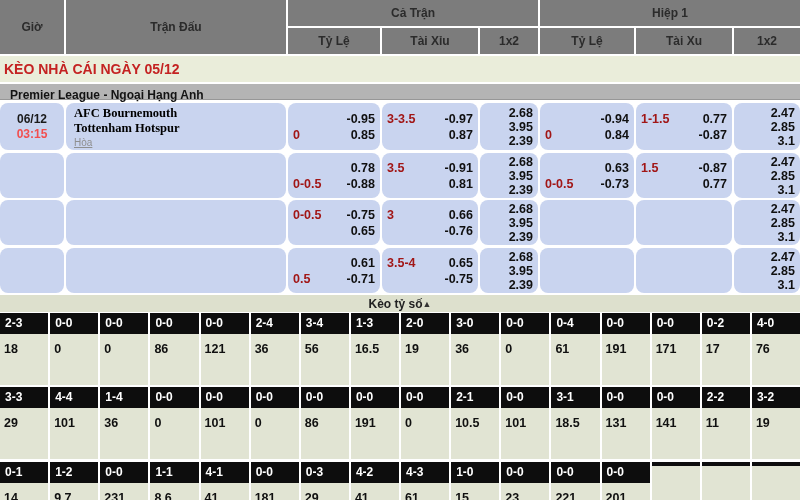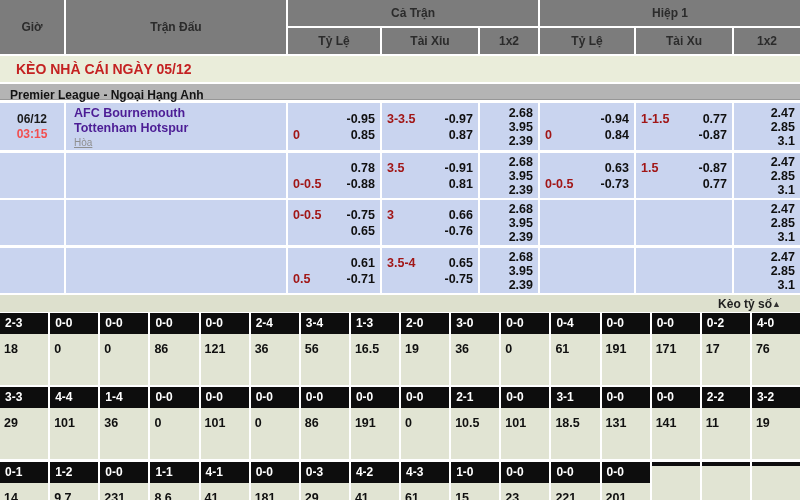--- a/index.html
+++ b/index.html
@@ -11,47 +11,47 @@
   .hdr-grid{grid-template-rows:26px 26px;}
   .hdr-cell{background:#7c7c7c;color:#2b2b2b;font-weight:bold;font-size:12px;
             display:flex;align-items:center;justify-content:center;}
   .hc1{grid-column:1;grid-row:1/3}.hc2{grid-column:2;grid-row:1/3}
   .hg1{grid-column:3/6;grid-row:1}.hg2{grid-column:6/9;grid-row:1}
   .hs3{grid-column:3;grid-row:2}.hs4{grid-column:4;grid-row:2}.hs5{grid-column:5;grid-row:2}
   .hs6{grid-column:6;grid-row:2}.hs7{grid-column:7;grid-row:2}.hs8{grid-column:8;grid-row:2}
 
   
   .title-bar{margin-top:2px;height:26px;line-height:26px;background:#eaedda;color:#c42222;
-             font-weight:bold;font-size:14px;padding-left:16px;}
+             font-weight:bold;font-size:14px;padding-left:4px;}
   .league-bar{margin-top:2px;height:16px;line-height:22px;background:#b4b4b4;color:#131313;
               font-weight:bold;font-size:12px;padding-left:10px;border-bottom:1px solid #979797;box-sizing:border-box;}
 
   
   .odds-row{height:45px;margin-top:3px;}
   .odds-row.first{height:47px;}
   .odds-row.r3{margin-top:2px;}
-  .odds-cell{background:#c9d4ef;}
+  .odds-cell{background:#c9d4ef;border-radius:8px;}
   .time-cell{display:flex;flex-direction:column;justify-content:center;align-items:center;
              font-size:12px;font-weight:bold;line-height:15px;}
   .time-date{color:#1a1a1a;}
   .time-time{color:#f24e4e;}
   .match-cell{padding:3px 0 0 8px;font-size:12.5px;box-sizing:border-box;}
-  .team{font-weight:bold;color:#4c1d95;line-height:15px;}
+  .team{font-weight:bold;color:#000000;line-height:15px;font-family:Liberation Serif, serif;}
   .draw{color:#8f8f8f;font-size:10px;line-height:14px;text-decoration:underline;}
   .pair-cell{display:flex;flex-direction:column;justify-content:center;padding:0 5px;
              font-size:12.5px;font-weight:bold;box-sizing:border-box;}
   .pair-line{display:flex;justify-content:space-between;line-height:16px;}
   .pair-label{color:#a11616;}
   .pair-val{margin-left:auto;color:#101010;}
   .x2-cell{display:flex;flex-direction:column;justify-content:center;align-items:flex-end;
            padding-right:5px;font-size:12.5px;font-weight:bold;color:#101010;line-height:14px;box-sizing:border-box;}
 
   
   .score-bar{margin-top:2px;height:17px;background:#dde0cd;display:flex;align-items:center;
-             justify-content:flex-end;padding:0 19px;font-size:12px;font-weight:bold;color:#222;}
+             justify-content:center;padding:0 19px;font-size:12px;font-weight:bold;color:#222;}
   .arrow{font-size:9px;color:#333;}
   .sgrid{display:grid;grid-template-columns:repeat(16,1fr);gap:2px;background:#fff;height:72px;margin-top:2px;}
   .sgrid.g0{margin-top:1px;}
   .sgrid.g2{margin-top:3px;height:60px;}
   .scell{display:flex;flex-direction:column;}
   .shead{background:#0d0d0d;color:#fff;font-weight:bold;font-size:12px;height:21px;line-height:21px;padding-left:5px;}
   .sval{background:#e1e4d3;color:#101010;font-weight:bold;font-size:12.5px;padding:8px 0 0 4px;flex:1;}
   .scell-empty{background:#e1e4d3;border-top:4px solid #0d0d0d;}
 </style>
 </head>

